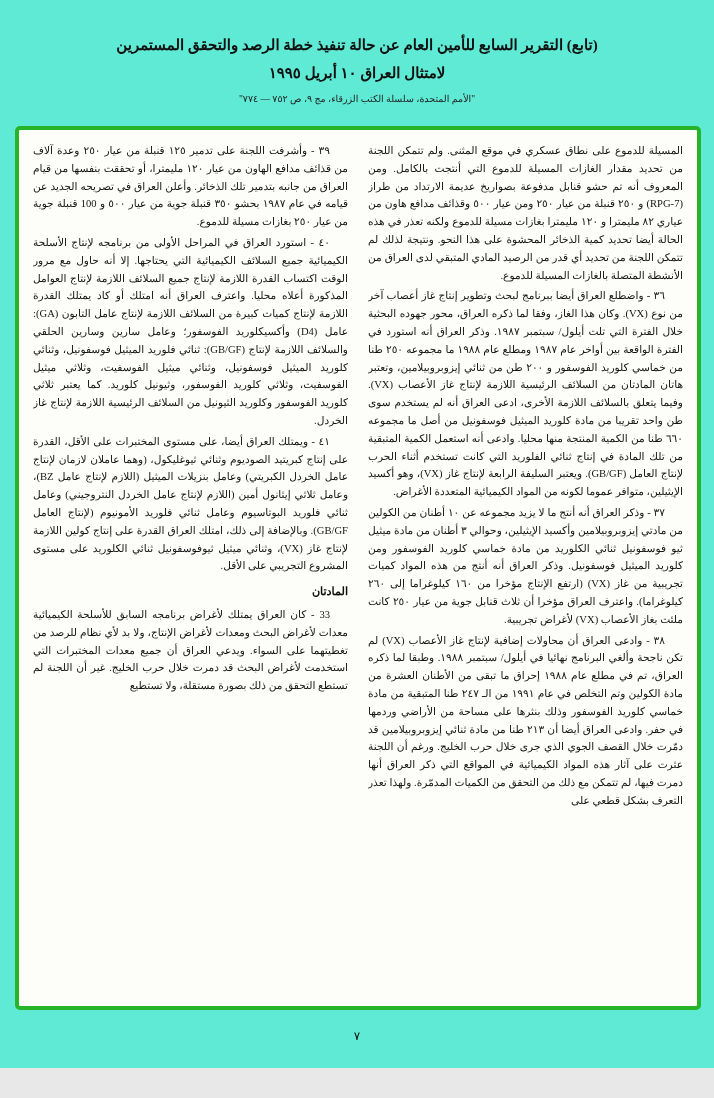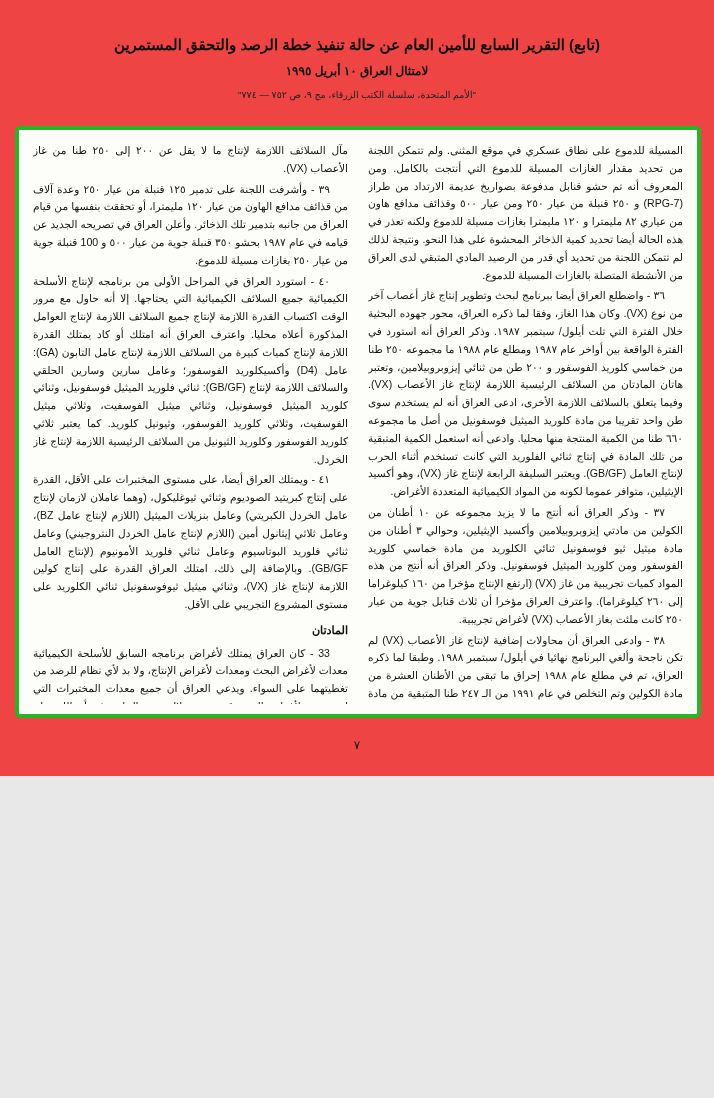--- a/index.html
+++ b/index.html
@@ -3,42 +3,42 @@
 <meta charset="utf-8">
 <style>
   html, body {
     margin: 0;
     padding: 0;
     background: #e8e8e8;
   }
   .page {
     position: relative;
     width: 714px;
-    height: 776px;
+    height: 1068px;
     margin: 0 auto;
-    background: #ef4444;
-    font-family: Liberation Sans, sans-serif;
+    background: #5eead4;
+    font-family: Liberation Serif, serif;
     direction: rtl;
     overflow: hidden;
     box-sizing: border-box;
   }
   .header {
     text-align: center;
     padding-top: 36px;
     direction: rtl;
   }
   .title-line-1 {
     font-size: 15px;
     font-weight: bold;
     color: #111;
     margin: 0;
     letter-spacing: 0.2px;
   }
   .title-line-2 {
-    font-size: 12px;
+    font-size: 15px;
     font-weight: bold;
     color: #111;
     margin: 10px 0 0 0;
   }
   .citation-line {
     font-size: 9.5px;
     color: #222;
     margin: 11px 0 0 0;
   }
   .content-frame {
@@ -111,21 +111,20 @@
     <div class="columns">
 
       <div class="column">
         <p class="para no-indent">المسيلة للدموع على نطاق عسكري في موقع المثنى. ولم تتمكن اللجنة من تحديد مقدار الغازات المسيلة للدموع التي أنتجت بالكامل. ومن المعروف أنه تم حشو قنابل مدفوعة بصواريخ عديمة الارتداد من طراز (RPG-7) و ٢٥٠ قنبلة من عيار ٢٥٠ ومن عيار ٥٠٠ وقذائف مدافع هاون من عياري ٨٢ مليمترا و ١٢٠ مليمترا بغازات مسيلة للدموع ولكنه تعذر في هذه الحالة أيضا تحديد كمية الذخائر المحشوة على هذا النحو. ونتيجة لذلك لم تتمكن اللجنة من تحديد أي قدر من الرصيد المادي المتبقي لدى العراق من الأنشطة المتصلة بالغازات المسيلة للدموع.</p>
         <p class="para">٣٦ - واضطلع العراق أيضا ببرنامج لبحث وتطوير إنتاج غاز أعصاب آخر من نوع (VX). وكان هذا الغاز، وفقا لما ذكره العراق، محور جهوده البحثية خلال الفترة التي تلت أيلول/ سبتمبر ١٩٨٧. وذكر العراق أنه استورد في الفترة الواقعة بين أواخر عام ١٩٨٧ ومطلع عام ١٩٨٨ ما مجموعه ٢٥٠ طنا من خماسي كلوريد الفوسفور و ٢٠٠ طن من ثنائي إيزوبروبيلامين، وتعتبر هاتان المادتان من السلائف الرئيسية اللازمة لإنتاج غاز الأعصاب (VX). وفيما يتعلق بالسلائف اللازمة الأخرى، ادعى العراق أنه لم يستخدم سوى طن واحد تقريبا من مادة كلوريد الميثيل فوسفونيل من أصل ما مجموعه ٦٦٠ طنا من الكمية المنتجة منها محليا. وادعى أنه استعمل الكمية المتبقية من تلك المادة في إنتاج ثنائي الفلوريد التي كانت تستخدم أثناء الحرب لإنتاج العامل (GB/GF). ويعتبر السليفة الرابعة لإنتاج غاز (VX)، وهو أكسيد الإيثيلين، متوافر عموما لكونه من المواد الكيميائية المتعددة الأغراض.</p>
         <p class="para">٣٧ - وذكر العراق أنه أنتج ما لا يزيد مجموعه عن ١٠ أطنان من الكولين من مادتي إيزوبروبيلامين وأكسيد الإيثيلين، وحوالي ٣ أطنان من مادة ميثيل ثيو فوسفونيل ثنائي الكلوريد من مادة خماسي كلوريد الفوسفور ومن كلوريد الميثيل فوسفونيل. وذكر العراق أنه أنتج من هذه المواد كميات تجريبية من غاز (VX) (ارتفع الإنتاج مؤخرا من ١٦٠ كيلوغراما إلى ٢٦٠ كيلوغراما). واعترف العراق مؤخرا أن ثلاث قنابل جوية من عيار ٢٥٠ كانت ملئت بغاز الأعصاب (VX) لأغراض تجريبية.</p>
         <p class="para">٣٨ - وادعى العراق أن محاولات إضافية لإنتاج غاز الأعصاب (VX) لم تكن ناجحة وألغي البرنامج نهائيا في أيلول/ سبتمبر ١٩٨٨. وطبقا لما ذكره العراق، تم في مطلع عام ١٩٨٨ إحراق ما تبقى من الأطنان العشرة من مادة الكولين وتم التخلص في عام ١٩٩١ من الـ ٢٤٧ طنا المتبقية من مادة خماسي كلوريد الفوسفور وذلك بنثرها على مساحة من الأراضي وردمها في حفر. وادعى العراق أيضا أن ٢١٣ طنا من مادة ثنائي إيزوبروبيلامين قد دمّرت خلال القصف الجوي الذي جرى خلال حرب الخليج. ورغم أن اللجنة عثرت على آثار هذه المواد الكيميائية في المواقع التي ذكر العراق أنها دمرت فيها، لم تتمكن مع ذلك من التحقق من الكميات المدمّرة. ولهذا تعذر التعرف بشكل قطعي على</p>
       </div>
 
       <div class="column">
-        <p class="para no-indent">مآل السلائف اللازمة لإنتاج ما لا يقل عن ٢٠٠ إلى ٢٥٠ طنا من غاز الأعصاب (VX).</p>
         <p class="para">٣٩ - وأشرفت اللجنة على تدمير ١٢٥ قنبلة من عيار ٢٥٠ وعدة آلاف من قذائف مدافع الهاون من عيار ١٢٠ مليمترا، أو تحققت بنفسها من قيام العراق من جانبه بتدمير تلك الذخائر. وأعلن العراق في تصريحه الجديد عن قيامه في عام ١٩٨٧ بحشو ٣٥٠ قنبلة جوية من عيار ٥٠٠ و 100 قنبلة جوية من عيار ٢٥٠ بغازات مسيلة للدموع.</p>
         <p class="para">٤٠ - استورد العراق في المراحل الأولى من برنامجه لإنتاج الأسلحة الكيميائية جميع السلائف الكيميائية التي يحتاجها. إلا أنه حاول مع مرور الوقت اكتساب القدرة اللازمة لإنتاج جميع السلائف اللازمة لإنتاج العوامل المذكورة أعلاه محليا. واعترف العراق أنه امتلك أو كاد يمتلك القدرة اللازمة لإنتاج كميات كبيرة من السلائف اللازمة لإنتاج عامل التابون (GA): عامل (D4) وأكسيكلوريد الفوسفور؛ وعامل سارين وسارين الحلقي والسلائف اللازمة لإنتاج (GB/GF): ثنائي فلوريد الميثيل فوسفونيل، وثنائي كلوريد الميثيل فوسفونيل، وثنائي ميثيل الفوسفيت، وثلاثي ميثيل الفوسفيت، وثلاثي كلوريد الفوسفور، وثيونيل كلوريد. كما يعتبر ثلاثي كلوريد الفوسفور وكلوريد الثيونيل من السلائف الرئيسية اللازمة لإنتاج غاز الخردل.</p>
         <p class="para">٤١ - ويمتلك العراق أيضا، على مستوى المختبرات على الأقل، القدرة على إنتاج كبريتيد الصوديوم وثنائي ثيوغليكول، (وهما عاملان لازمان لإنتاج عامل الخردل الكبريتي) وعامل بنزيلات الميثيل (اللازم لإنتاج عامل BZ)، وعامل ثلاثي إيثانول أمين (اللازم لإنتاج عامل الخردل النتروجيني) وعامل ثنائي فلوريد البوتاسيوم وعامل ثنائي فلوريد الأمونيوم (لإنتاج العامل GB/GF). وبالإضافة إلى ذلك، امتلك العراق القدرة على إنتاج كولين اللازمة لإنتاج غاز (VX)، وثنائي ميثيل ثيوفوسفونيل ثنائي الكلوريد على مستوى المشروع التجريبي على الأقل.</p>
         <h3 class="col-heading">المادتان</h3>
         <p class="para">33 - كان العراق يمتلك لأغراض برنامجه السابق للأسلحة الكيميائية معدات لأغراض البحث ومعدات لأغراض الإنتاج، ولا بد لأي نظام للرصد من تغطيتهما على السواء. ويدعي العراق أن جميع معدات المختبرات التي استخدمت لأغراض البحث قد دمرت خلال حرب الخليج. غير أن اللجنة لم تستطع التحقق من ذلك بصورة مستقلة، ولا تستطيع</p>
       </div>
 
     </div>
   </div>
 

